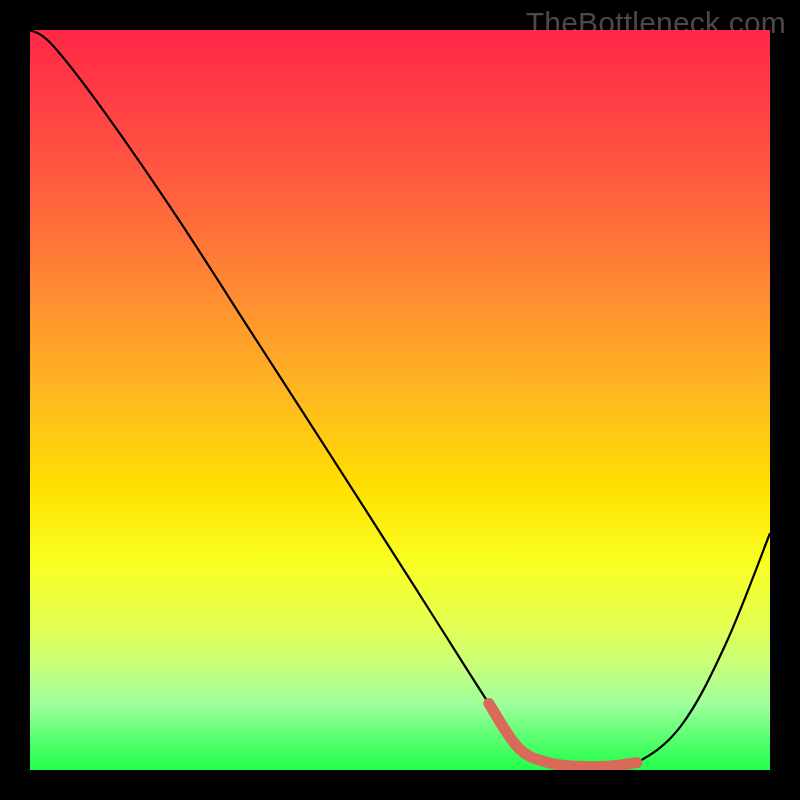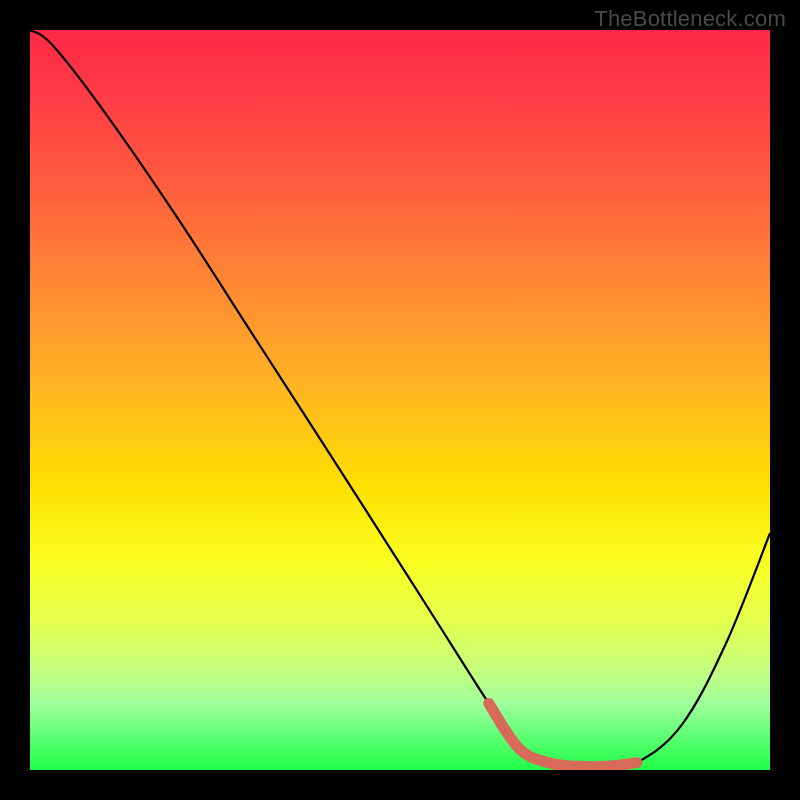--- a/index.html
+++ b/index.html
@@ -41,21 +41,21 @@
     position: absolute;
     inset: 0;
     width: 740px;
     height: 740px;
   }
   .watermark {
     position: absolute;
     top: 6px;
     right: 14px;
     color: #4a4a4a;
-    font-size: 22px;
+    font-size: 30px;
     font-weight: 500;
     letter-spacing: 0.2px;
     user-select: none;
   }
 </style>
 </head>
 <body>
 
 <div class="watermark">TheBottleneck.com</div>
 

